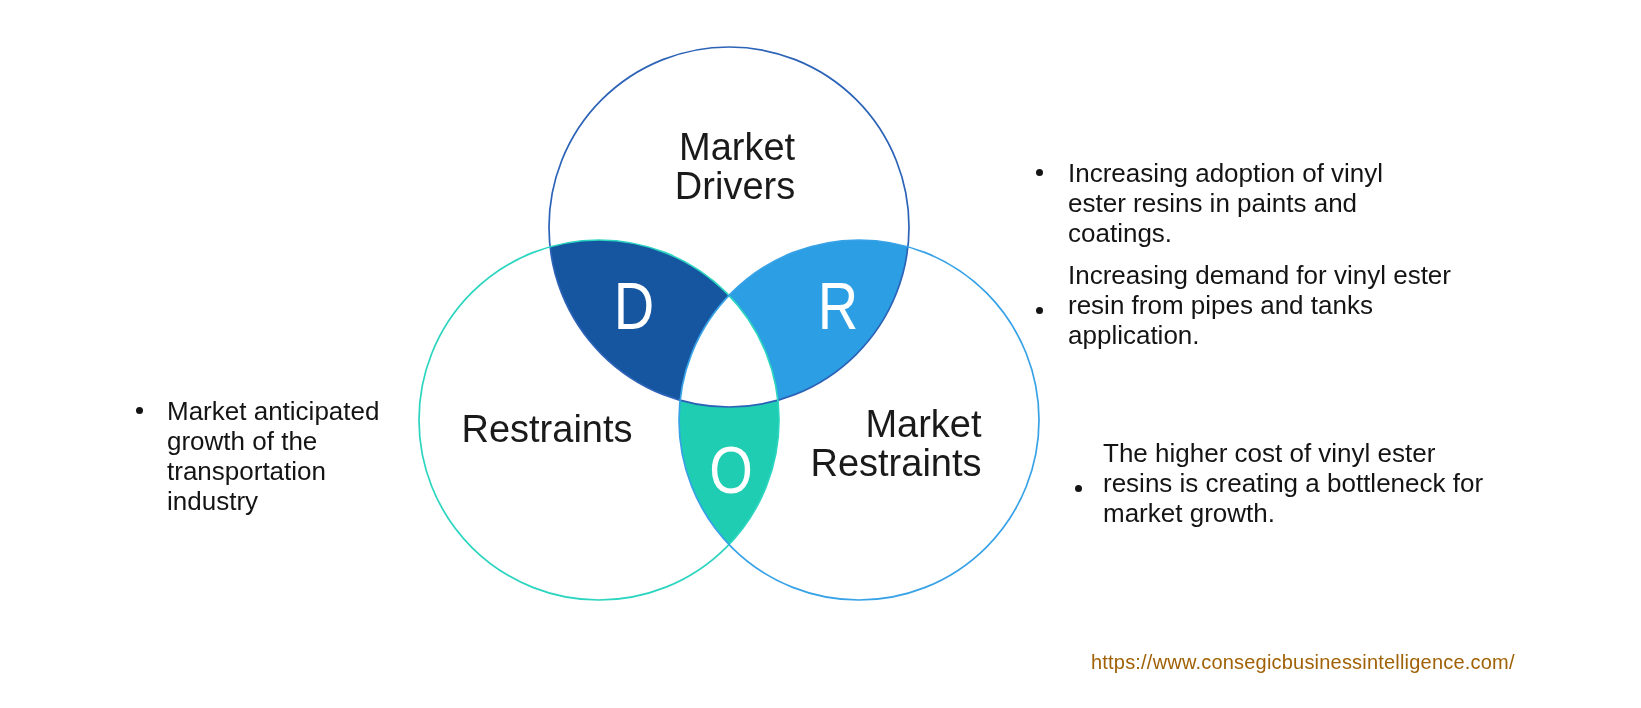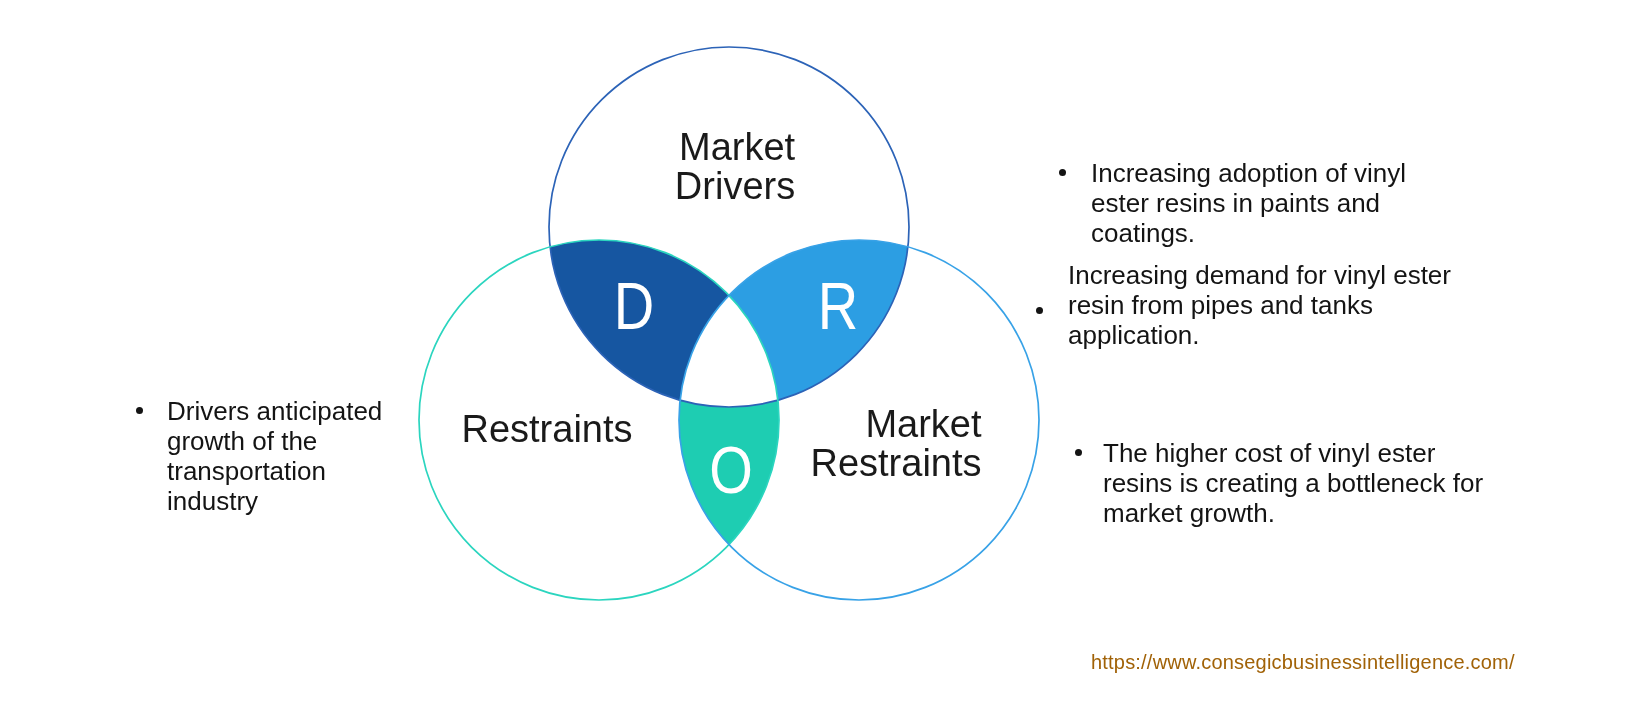--- a/index.html
+++ b/index.html
@@ -113,40 +113,40 @@
   <div class="letter" style="left:731px;top:470px;">O</div>
 
   <div class="clabel" style="left:735px;top:167px;">Market
 Drivers</div>
   <div class="clabel" style="left:547px;top:429px;">Restraints</div>
   <div class="clabel" style="left:896px;top:444px;">Market
 Restraints</div>
 
   <div class="bullet" style="left:136px;top:396px;">
     <span class="dot" style="margin-right:24px;"></span>
-    <span class="btxt">Drivers anticipated
+    <span class="btxt">Market anticipated
 growth of the
 transportation
 industry</span>
   </div>
 
-  <div class="bullet" style="left:1059px;top:158px;">
+  <div class="bullet" style="left:1036px;top:158px;">
     <span class="dot" style="margin-right:25px;"></span>
     <span class="btxt">Increasing adoption of vinyl
 ester resins in paints and
 coatings.</span>
   </div>
   <div class="bullet" style="left:1036px;top:260px;align-items:center;">
     <span class="dot" style="margin-right:25px;"></span>
     <span class="btxt">Increasing demand for vinyl ester
 resin from pipes and tanks
 application.</span>
   </div>
 
-  <div class="bullet" style="left:1075px;top:438px;">
+  <div class="bullet" style="left:1075px;top:438px;align-items:center;">
     <span class="dot" style="margin-right:21px;"></span>
     <span class="btxt">The higher cost of vinyl ester
 resins is creating a bottleneck for
 market growth.</span>
   </div>
 
   <div class="source-url">https://www.consegicbusinessintelligence.com/</div>
 
 </div>
 

